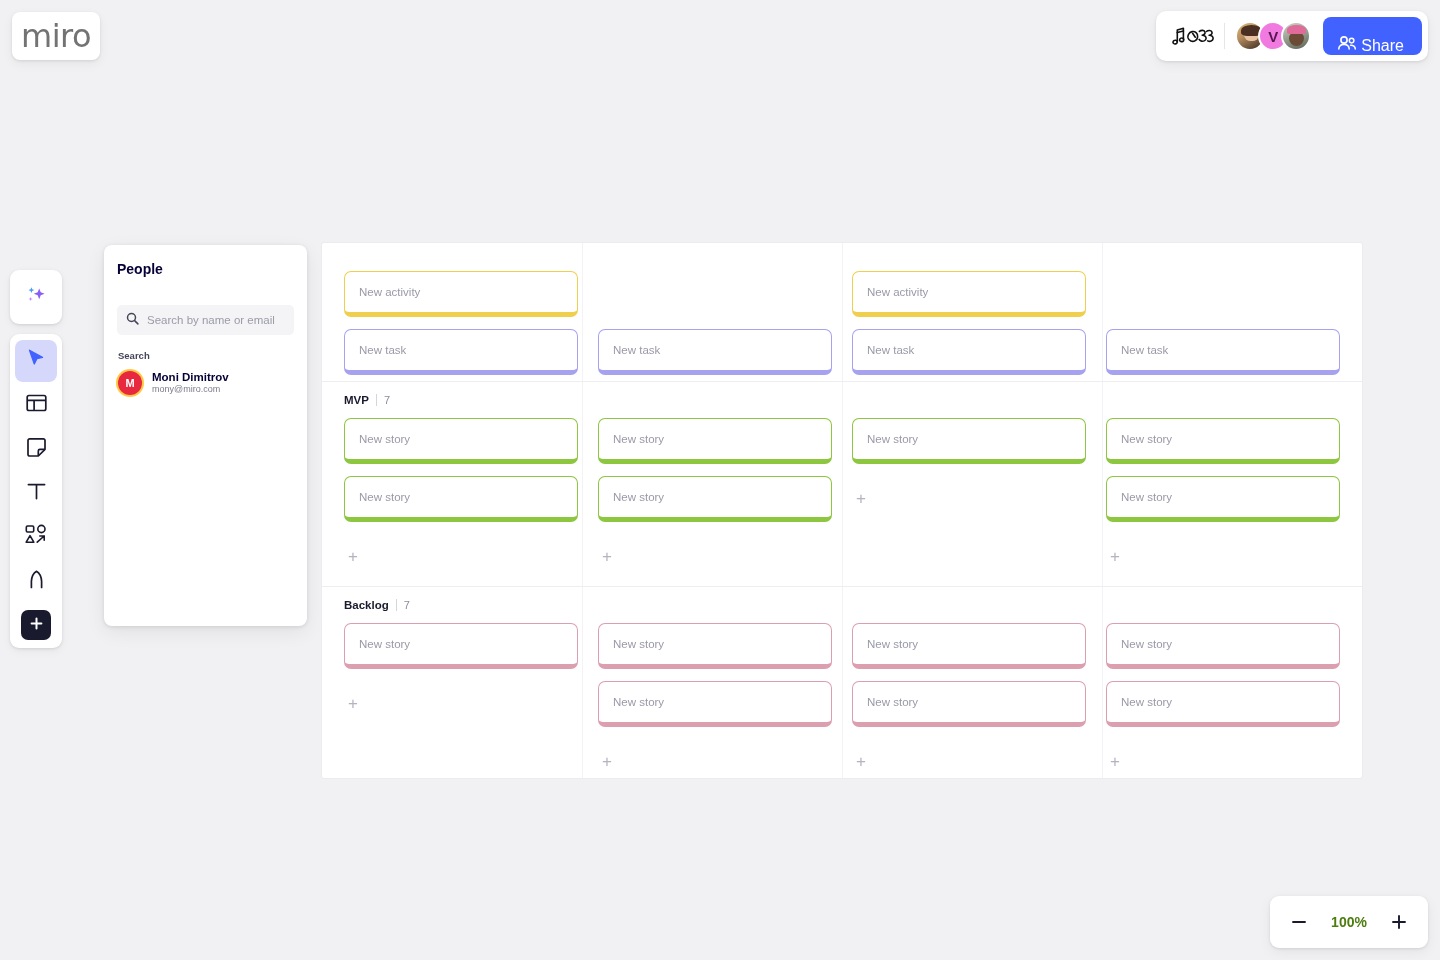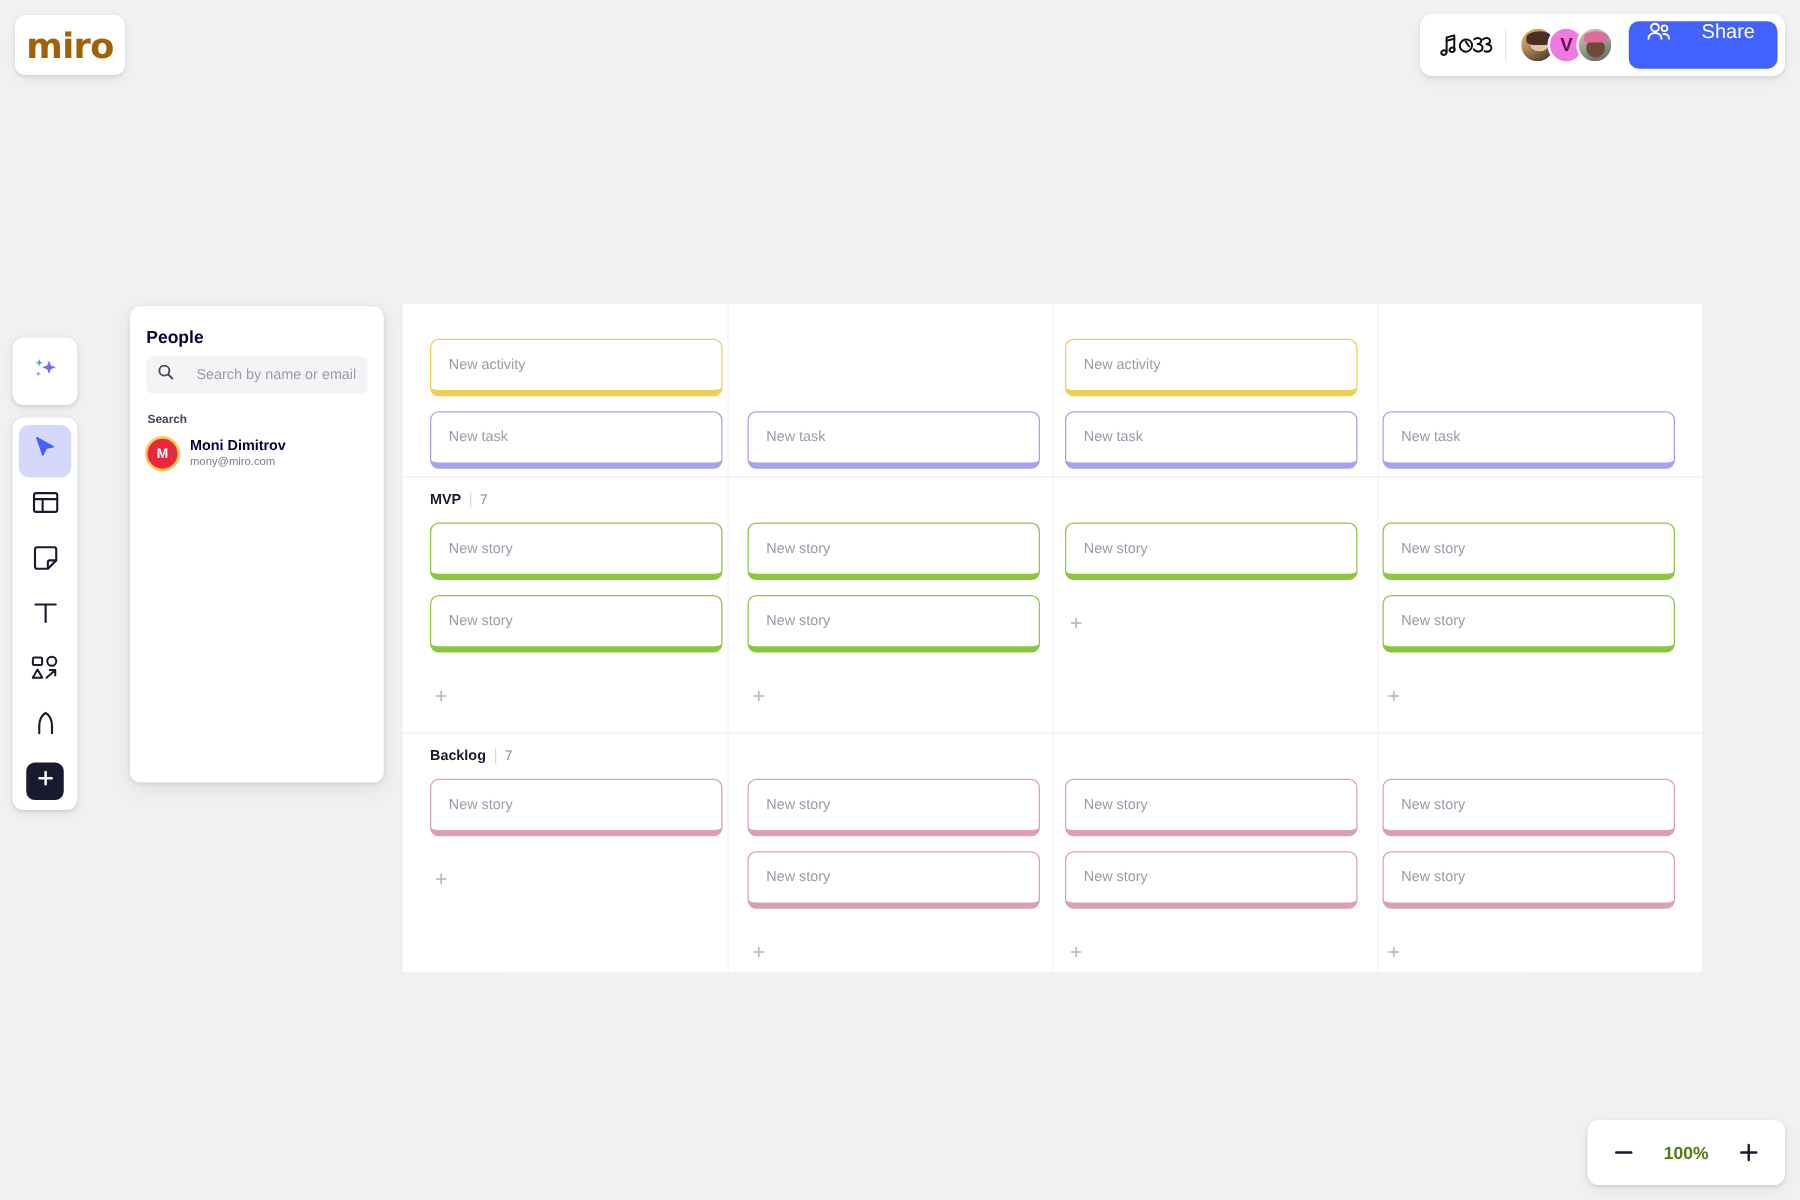--- a/index.html
+++ b/index.html
@@ -22,24 +22,24 @@
     position: absolute;
     left: 12px; top: 12px;
     width: 88px; height: 48px;
     background: #ffffff;
     border-radius: 8px;
     box-shadow: 0 1px 3px rgba(0,0,0,.10), 0 4px 12px rgba(0,0,0,.05);
     display: flex; align-items: center; justify-content: center;
     cursor: pointer;
   }
   .logo-text {
-    font-size: 28px;
-    font-weight: 700;
+    font-size: 32px;
+    font-weight: 400;
     letter-spacing: -0.5px;
-    color: #a16207;
+    color: #737373;
     font-family: "DejaVu Sans", sans-serif;
   }
 
   
   .topright {
     position: absolute;
     right: 12px; top: 11px;
     height: 50px;
     background: #ffffff;
     border-radius: 10px;
@@ -88,21 +88,21 @@
     content:""; position:absolute; left:4px; top:2px; width:19px; height:9px;
     border-radius:50% 50% 20% 20%; background:#e06a9a;
   }
 
   .share-btn {
     height: 38px;
     background: #4262ff;
     color: #ffffff;
     border: none;
     border-radius: 8px;
-    display: flex; align-items: flex-start; gap: 24px;
+    display: flex; align-items: flex-end; gap: 4px;
     padding: 0 18px 0 14px;
     font-size: 16px;
     font-family: "Liberation Sans", sans-serif;
     cursor: pointer;
     margin-left: 6px;
   }
 
   
   .ai-card {
     position: absolute;
@@ -145,36 +145,35 @@
     position: absolute;
     left: 104px; top: 245px;
     width: 203px; height: 381px;
     background: #ffffff;
     border-radius: 8px;
     box-shadow: 0 1px 4px rgba(0,0,0,.10), 0 6px 20px rgba(0,0,0,.07);
     padding: 16px 13px;
   }
   .people-title {
     font-size: 14px; font-weight: 700; color: #050038;
-    margin-bottom: 8px;
+    margin-bottom: 28px;
   }
   .search-box {
     height: 30px;
     background: #f4f4f6;
     border-radius: 5px;
     display: flex; align-items: center;
     padding: 0 9px; gap: 8px;
     cursor: text;
   }
   .search-box input {
     border: none; background: transparent; outline: none;
     font-size: 11.5px; color: #45455a;
     font-family: "Liberation Sans", sans-serif;
     width: 100%;
-    text-align: right;
   }
   .search-box input::placeholder { color: #9b9ba8; }
   .online-label {
     font-size: 9.5px; font-weight: 700; color: #45455a;
     margin: 15px 0 7px 1px;
   }
   .person-row {
     display: flex; align-items: center; gap: 10px;
     padding: 2px 1px; cursor: pointer; border-radius: 5px;
   }

